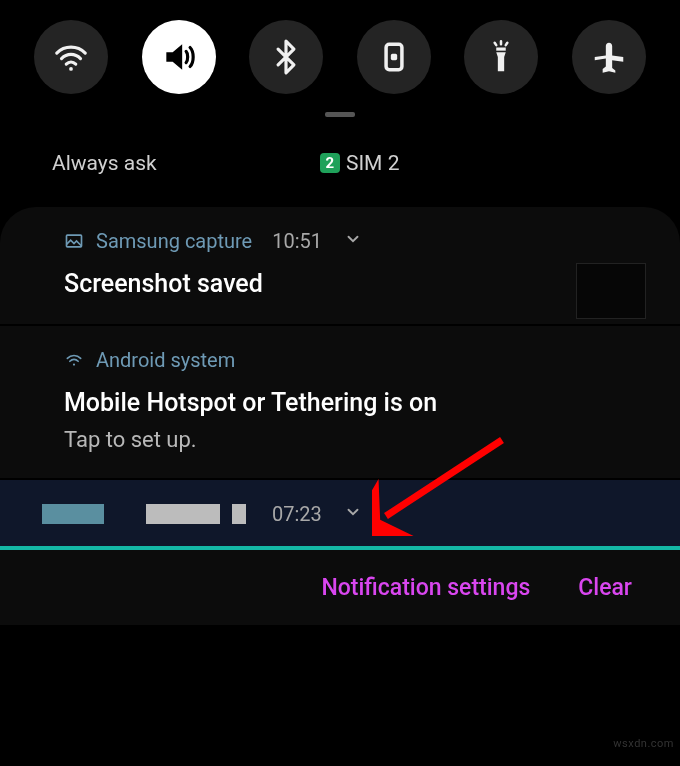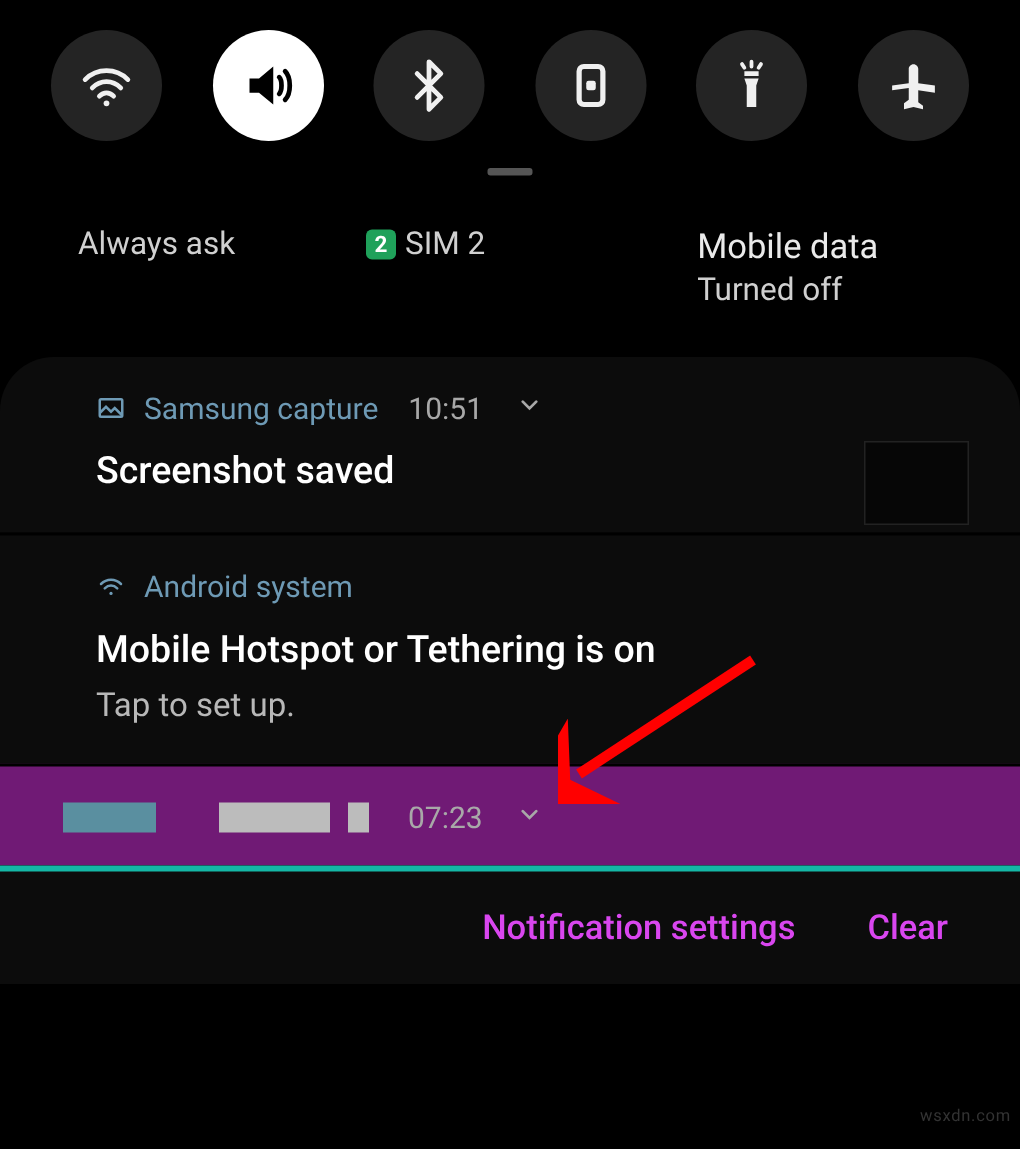--- a/index.html
+++ b/index.html
@@ -64,21 +64,21 @@
   .notif-body { font-size: 22px; color: #b8b8b8; margin-top: 10px; }
   .thumb {
     position: absolute; right: 34px; top: 56px;
     width: 70px; height: 56px; background: #060606; border: 1px solid #222;
   }
   .head-icon { width: 20px; height: 20px; display: inline-flex; align-items: center; justify-content: center; }
   .blur-row {
     display: flex; align-items: center; gap: 12px;
     padding: 22px 42px 20px 42px;
     color: #a8a8a8; font-size: 20px;
-    background: #701a75;
+    background: #0f172a;
     border-top: 2px solid #000;
   }
   .blur-box { height: 20px; background: #8fb7c1; }
   .blur-box.b1 { width: 62px; background: #5a8fa0; }
   .blur-box.b2 { width: 74px; background: #bcbcbc; }
   .blur-box.b3 { width: 14px; background: #bcbcbc; }
   .footer {
     display: flex; justify-content: flex-end; gap: 48px;
     padding: 24px 48px 24px 48px;
     background: #0c0c0c;
@@ -144,24 +144,20 @@
 
 <div class="panel-row">
   <div class="panel-col">
     <div class="p-sub">Always ask</div>
   </div>
   <div class="panel-col" style="flex:1.15">
     <div class="p-sub">
       <span class="sim-badge">2</span>
       <span>SIM 2</span>
     </div>
-  </div>
-  <div class="panel-col right" style="flex:0.85">
-    <div class="p-title">Mobile data</div>
-    <div class="p-sub">Turned off</div>
   </div>
 </div>
 
 <div class="notif first">
   <div class="notif-head">
     <span class="head-icon">
       <svg viewBox="0 0 24 24" width="20" height="20" fill="none" stroke="#6e9ab5" stroke-width="2">
           <rect x="3" y="5" width="18" height="14" rx="1"></rect>
           <path d="M3 16l5-5 4 4 3-3 6 6"></path>
         </svg>

